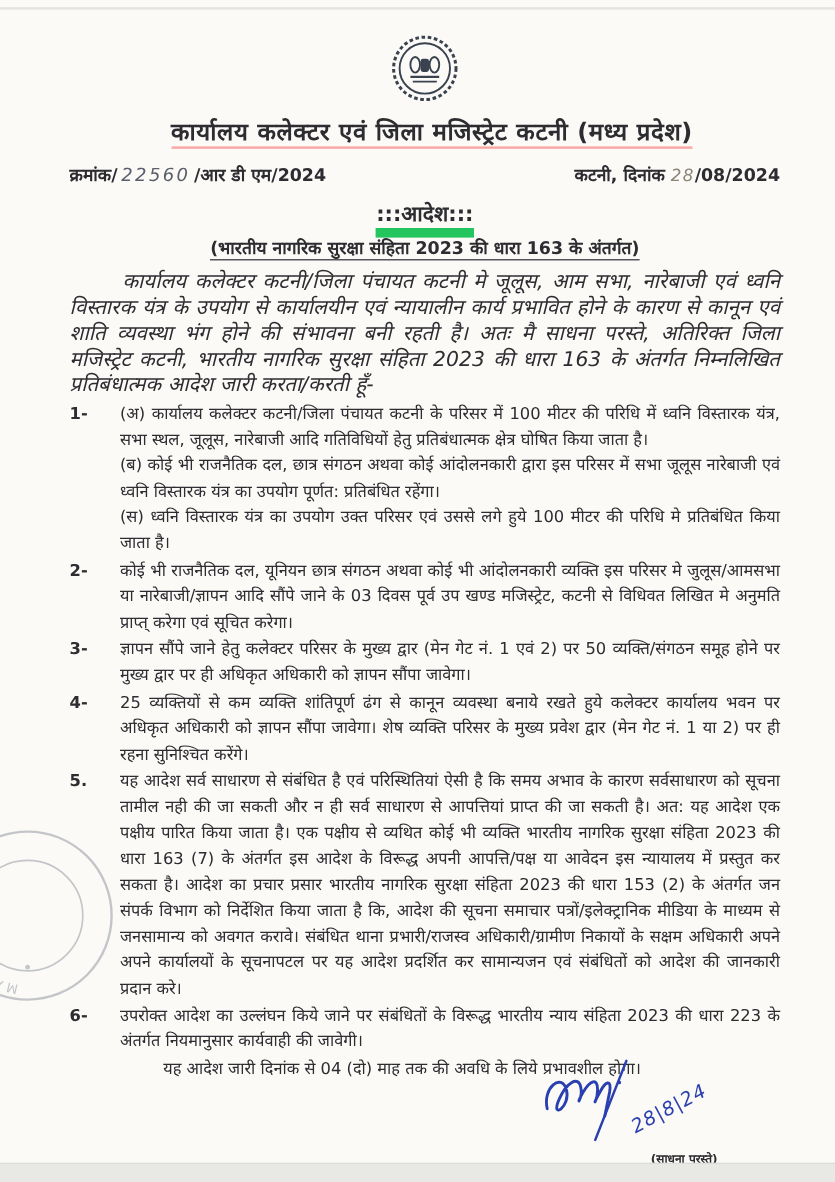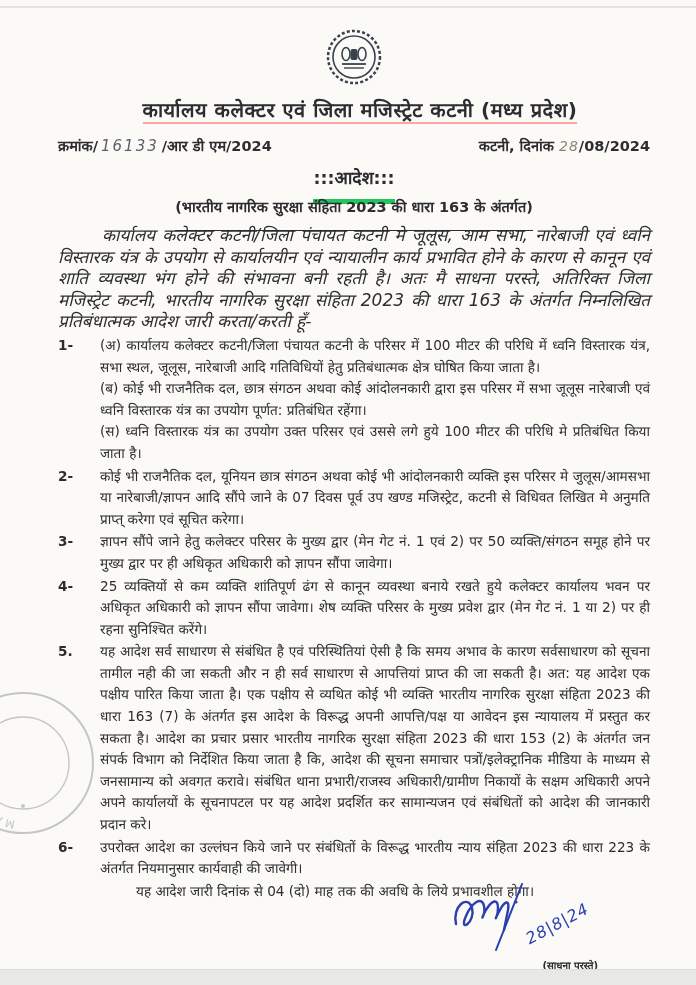--- a/index.html
+++ b/index.html
@@ -46,26 +46,26 @@
   }
   .handwritten-day {
     font-weight:normal; color:#8a8576; font-style:italic;
     font-size:14px; letter-spacing:1px;text-align:center;
   }
 
   .order-heading {
     text-align:center; font-size:17.5px; font-weight:bold;
     margin-top:10px;
   }
-  .order-heading span { border-bottom:5px solid #22c55e; padding-bottom:11px; }
+  .order-heading span { border-bottom:8px solid #22c55e; padding-bottom:1px; }
   .order-subheading {
     text-align:center; font-size:14.5px; font-weight:bold;
     margin-top:7px;
   }
-  .order-subheading span { border-bottom:1.5px solid #2c2c31; padding-bottom:15px; }
+  .order-subheading span { border-bottom:1.5px solid #2c2c31; padding-bottom:0; }
 
   
   .intro {
     margin-top:9px;
     font-size:17px; line-height:21.6px;
     text-align:justify;
     text-indent:44px;
     font-weight:500;
     font-style:italic;
   }
@@ -143,21 +143,21 @@
         <line x1="18" y1="40" x2="38" y2="40" stroke="#39424e" stroke-width="1.4"></line>
       </svg>
     </div>
 
     <div class="org-title">
       <span>कार्यालय कलेक्टर एवं जिला मजिस्ट्रेट कटनी (मध्य प्रदेश)</span>
     </div>
 
     <div class="ref-row">
       <div>
-        <span>क्रमांक/</span><span class="handwritten-no">16133</span><span>/आर डी एम/2024</span>
+        <span>क्रमांक/</span><span class="handwritten-no">22560</span><span>/आर डी एम/2024</span>
       </div>
       <div>
         <span>कटनी, दिनांक</span>
         <span class="handwritten-day">28</span><span>/08/2024</span>
       </div>
     </div>
 
     <div class="order-heading">
       <span>:::आदेश:::</span>
     </div>
@@ -174,21 +174,21 @@
         <div class="item-body">
           <div class="item-para">(अ) कार्यालय कलेक्टर कटनी/जिला पंचायत कटनी के परिसर में 100 मीटर की परिधि में ध्वनि विस्तारक यंत्र, सभा स्थल, जूलूस, नारेबाजी आदि गतिविधियों हेतु प्रतिबंधात्मक क्षेत्र घोषित किया जाता है।</div>
           <div class="item-para">(ब) कोई भी राजनैतिक दल, छात्र संगठन अथवा कोई आंदोलनकारी द्वारा इस परिसर में सभा जूलूस नारेबाजी एवं ध्वनि विस्तारक यंत्र का उपयोग पूर्णत: प्रतिबंधित रहेंगा।</div>
           <div class="item-para">(स) ध्वनि विस्तारक यंत्र का उपयोग उक्त परिसर एवं उससे लगे हुये 100 मीटर की परिधि मे प्रतिबंधित किया जाता है।</div>
         </div>
       </div>
 
       <div class="item">
         <div class="item-num">2-</div>
         <div class="item-body">
-          <div class="item-para">कोई भी राजनैतिक दल, यूनियन छात्र संगठन अथवा कोई भी आंदोलनकारी व्यक्ति इस परिसर मे जुलूस/आमसभा या नारेबाजी/ज्ञापन आदि सौंपे जाने के 07 दिवस पूर्व उप खण्ड मजिस्ट्रेट, कटनी से विधिवत लिखित मे अनुमति प्राप्त् करेगा एवं सूचित करेगा।</div>
+          <div class="item-para">कोई भी राजनैतिक दल, यूनियन छात्र संगठन अथवा कोई भी आंदोलनकारी व्यक्ति इस परिसर मे जुलूस/आमसभा या नारेबाजी/ज्ञापन आदि सौंपे जाने के 03 दिवस पूर्व उप खण्ड मजिस्ट्रेट, कटनी से विधिवत लिखित मे अनुमति प्राप्त् करेगा एवं सूचित करेगा।</div>
         </div>
       </div>
 
       <div class="item">
         <div class="item-num">3-</div>
         <div class="item-body">
           <div class="item-para">ज्ञापन सौंपे जाने हेतु कलेक्टर परिसर के मुख्य द्वार (मेन गेट नं. 1 एवं 2) पर 50 व्यक्ति/संगठन समूह होने पर मुख्य द्वार पर ही अधिकृत अधिकारी को ज्ञापन सौंपा जावेगा।</div>
         </div>
       </div>
 

